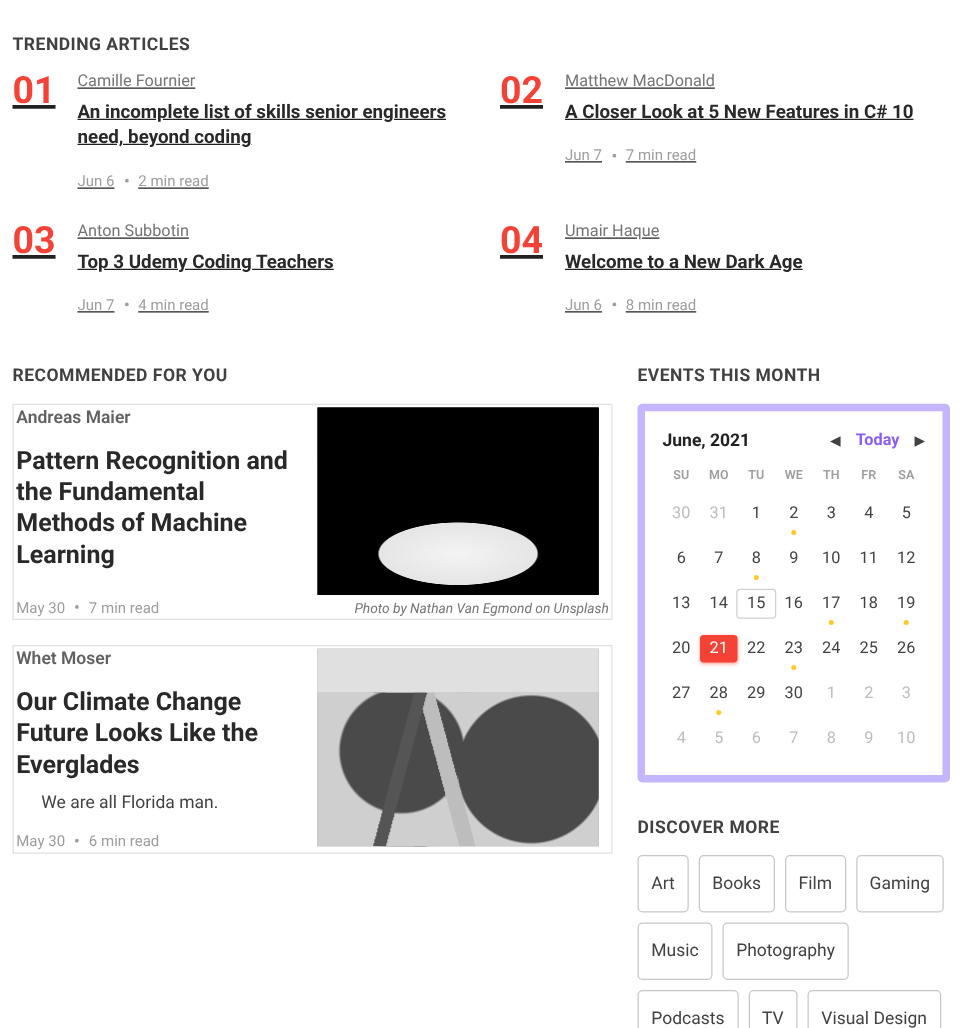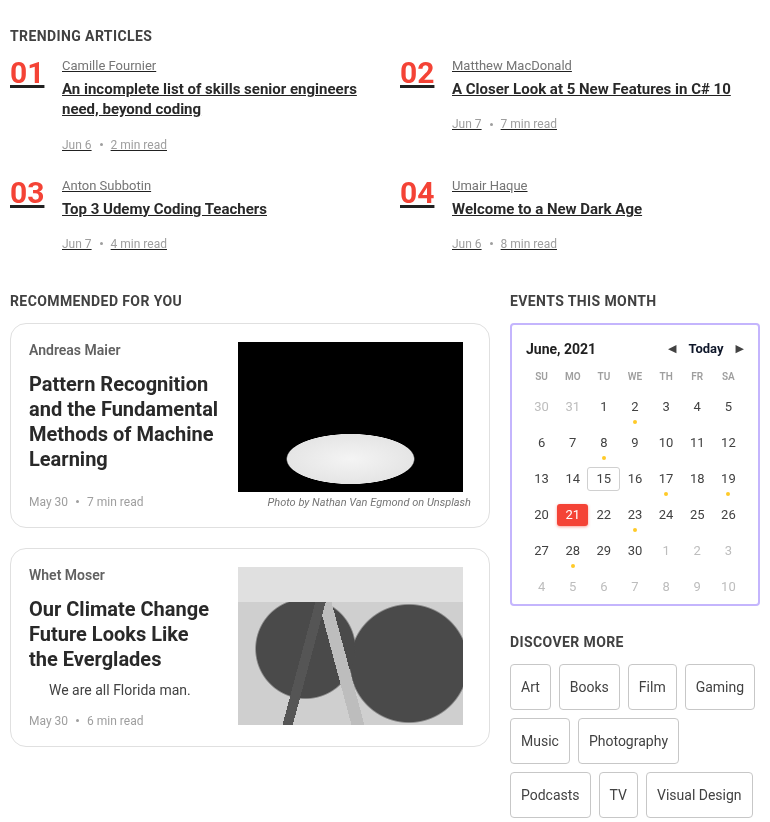--- a/index.html
+++ b/index.html
@@ -44,22 +44,22 @@
   }
   .meta { font-size: 12px; color: #9e9e9e; display: flex; align-items: center; gap: 8px; }
   .meta .dot { width: 3px; height: 3px; background: #9e9e9e; border-radius: 50%; display:inline-block; }
   
   .lower { display: flex; gap: 20px; margin-top: 24px; }
   .col-main { flex: 1 1 0; min-width: 0; }
   .col-side { width: 250px; flex-shrink: 0; }
   
   .rec-card {
     border: 1px solid #e0e0e0;
-    border-radius: 16px;
-    padding: 18px;
+    border-radius: 0;
+    padding: 2px;
     display: flex;
     gap: 16px;
     margin-bottom: 20px;
     background: #fff;
   }
   .rec-text { flex: 1; display: flex; flex-direction: column; }
   .rec-author { font-size: 14px; font-weight: 600; color: #616161; margin-bottom: 14px; }
   .rec-title { font-size: 20px; font-weight: 700; line-height: 1.25; color: #292929; margin-bottom: 10px; }
   .rec-sub { font-size: 14px; color: #424242; margin-bottom: 16px; margin-left: 20px; }
   .rec-img-wrap { width: 233px; flex-shrink:0; }
@@ -85,29 +85,29 @@
     content:"";
     position:absolute; top:22%; bottom:0; left:0; right:0;
     background:
       linear-gradient(105deg, transparent 0 30%, #555 30% 34%, transparent 34% 100%),
       linear-gradient(75deg, transparent 0 44%, #bdbdbd 44% 49%, transparent 49% 100%),
       radial-gradient(circle at 30% 38%, #4a4a4a 0 28%, transparent 29%),
       radial-gradient(circle at 76% 50%, #4a4a4a 0 32%, transparent 33%);
   }
   
   .calendar {
-    border: 2px solid #c4b5fd;
+    border: 6px solid #c4b5fd;
     border-radius: 4px;
-    padding: 16px 14px 6px 14px;
+    padding: 16px 14px 18px 14px;
     background: #fff;
   }
   .cal-head { display:flex; align-items:center; justify-content:space-between; margin-bottom: 14px; }
   .cal-month { font-size: 14px; font-weight: 700; color: #212121; }
   .cal-ctrls { display:flex; align-items:center; gap: 12px; }
-  .cal-today { font-size: 13px; font-weight: 700; color: #0f172a; cursor:pointer; }
+  .cal-today { font-size: 13px; font-weight: 700; color: #8b5cf6; cursor:pointer; }
   .cal-arrow { font-size: 11px; color:#424242; cursor:pointer; }
   .cal-grid { display:grid; grid-template-columns: repeat(7, 1fr); text-align:center; row-gap: 14px; column-gap:0; }
   .cal-dow { font-size: 10px; color:#9e9e9e; font-weight:600; }
   .cal-day { font-size: 13px; color:#424242; position:relative; height: 22px; line-height:22px; cursor:pointer; }
   .cal-day.out { color:#bdbdbd; }
   .cal-day.has-dot::after {
     content:""; position:absolute; width:4px; height:4px; background:#ffca28; border-radius:50%;
     bottom:-6px; left:50%; transform:translateX(-50%);
   }
   .cal-day.selected {

